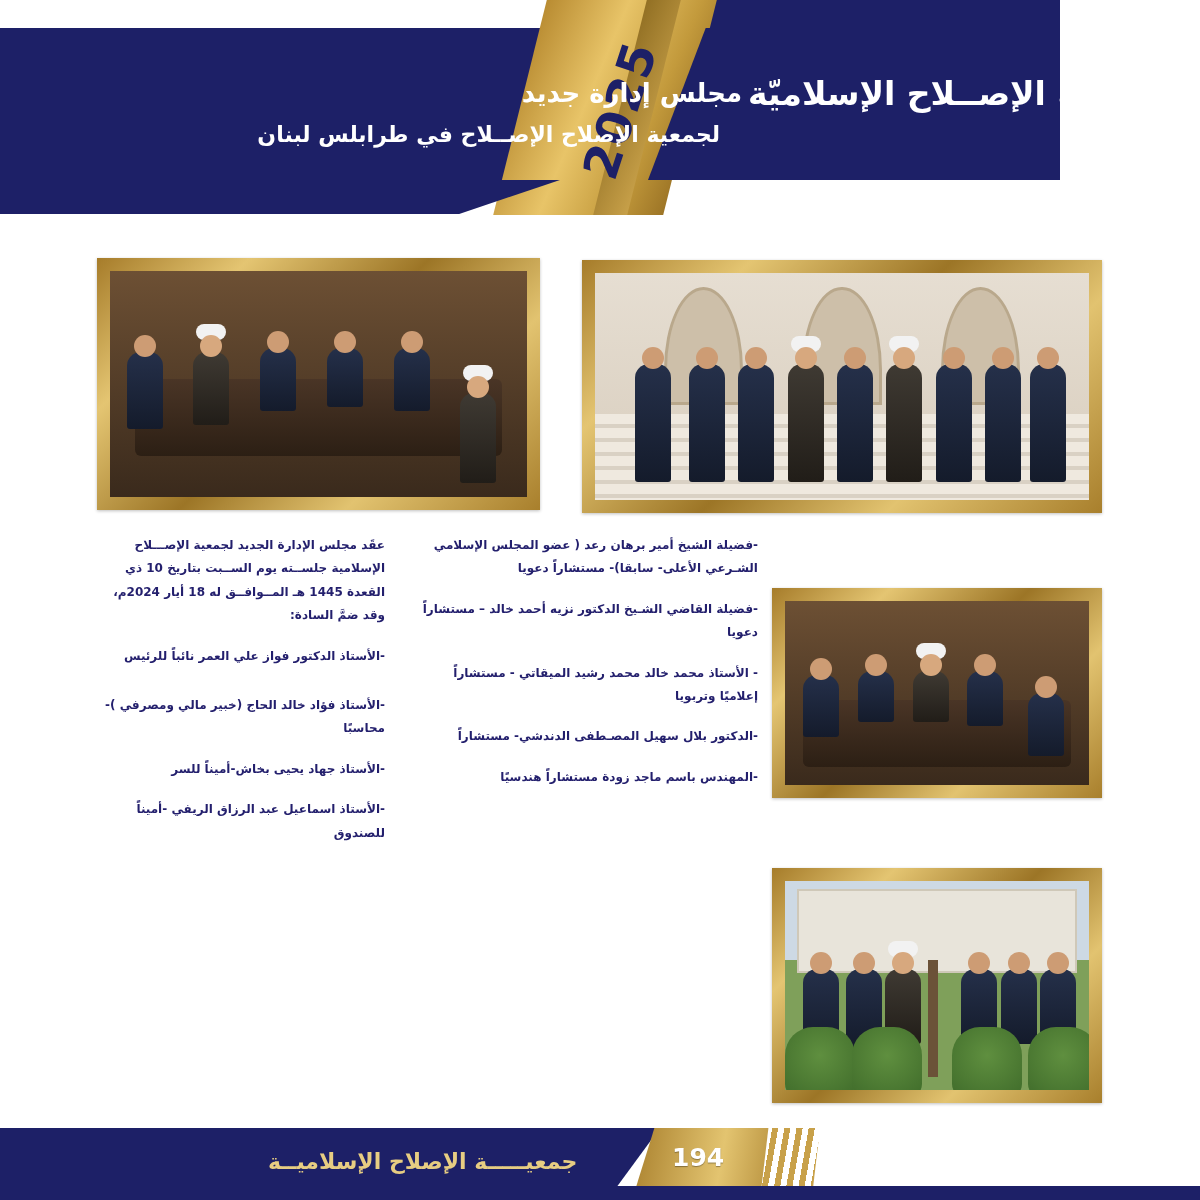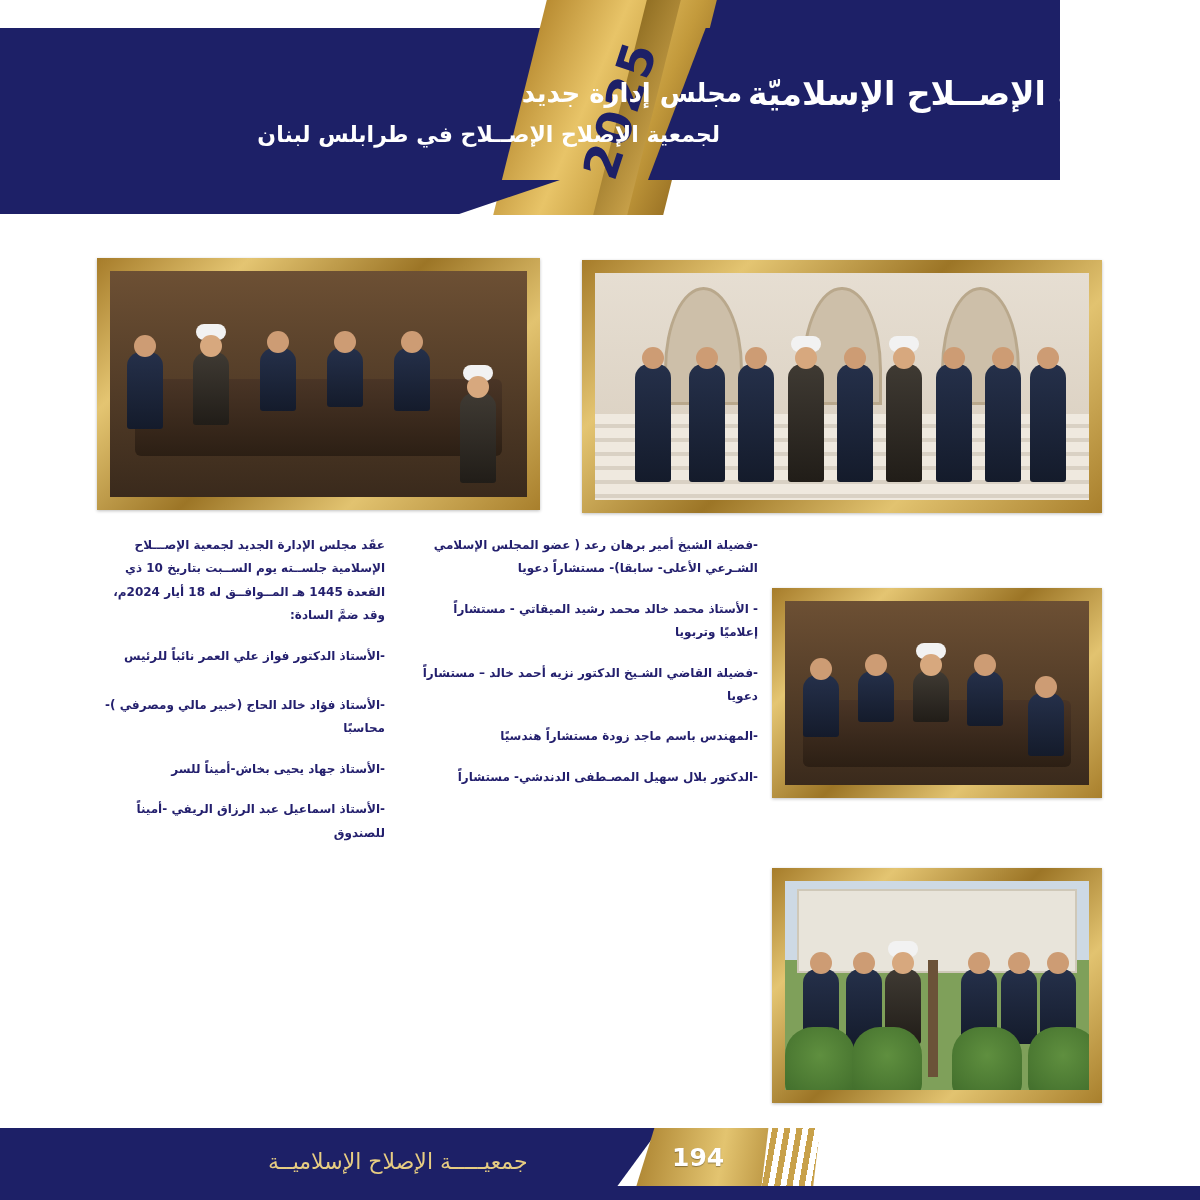--- a/index.html
+++ b/index.html
@@ -216,21 +216,21 @@
   }
   .footer-bottom-strip {
     position: absolute; bottom: 0; left: 0; width: 1200px; height: 14px;
     background: #1d2067;
   }
   .footer-brand {
     position: absolute;
     bottom: 26px; left: 268px;
     color: #e7cd82;
     font-size: 22px;
-    font-weight: normal;
+    font-weight: bold;
     direction: rtl;
     white-space: nowrap;
   }
   .page-number {
     position: absolute;
     bottom: 28px; left: 672px;
     color: #ffffff;
     font-size: 25px;
     font-weight: bold;
     text-shadow: 0 1px 1px rgba(0,0,0,.35);
@@ -394,24 +394,24 @@
   <div class="col col-right">
     <p>عقَد مجلس الإدارة الجديد لجمعية الإصـــلاح الإسلامية جلســته يوم الســبت بتاريخ 10 ذي القعدة 1445 هـ المــوافــق له 18 أيار 2024م، وقد ضمَّ السادة:</p>
     <p class="tight">-الأستاذ الدكتور فواز علي العمر نائباً للرئيس</p>
     <p>-الأستاذ فؤاد خالد الحاج (خبير مالي ومصرفي )- محاسبًا</p>
     <p>-الأستاذ جهاد يحيى بخاش-أميناً للسر</p>
     <p>-الأستاذ اسماعيل عبد الرزاق الريفي -أميناً للصندوق</p>
   </div>
 
   <div class="col col-mid">
     <p>-فضيلة الشيخ أمير برهان رعد ( عضو المجلس الإسلامي الشـرعي الأعلى- سابقا)-  مستشاراً دعويا</p>
+    <p>-فضيلة القاضي الشـيخ الدكتور نزيه أحمد خالد – مستشاراً دعويا</p>
     <p>- الأستاذ محمد خالد محمد رشيد الميقاتي - مستشاراً إعلاميًا وتربويا</p>
-    <p>-فضيلة القاضي الشـيخ الدكتور نزيه أحمد خالد – مستشاراً دعويا</p>
+    <p>-الدكتور بلال سهيل المصـطفى الدندشي- مستشاراً</p>
     <p>-المهندس باسم ماجد زودة مستشاراً هندسيًا</p>
-    <p>-الدكتور بلال سهيل المصـطفى الدندشي- مستشاراً</p>
   </div>
 
   <div class="footer">
     <div class="footer-navy"></div>
     <div class="footer-bar"></div>
     <div class="footer-gold"></div>
     <div class="footer-gold-slivers"></div>
     <div class="footer-bottom-strip"></div>
     <div class="footer-brand">جمعيـــــة الإصلاح الإسلاميــة</div>
     <div class="page-number">194</div>

